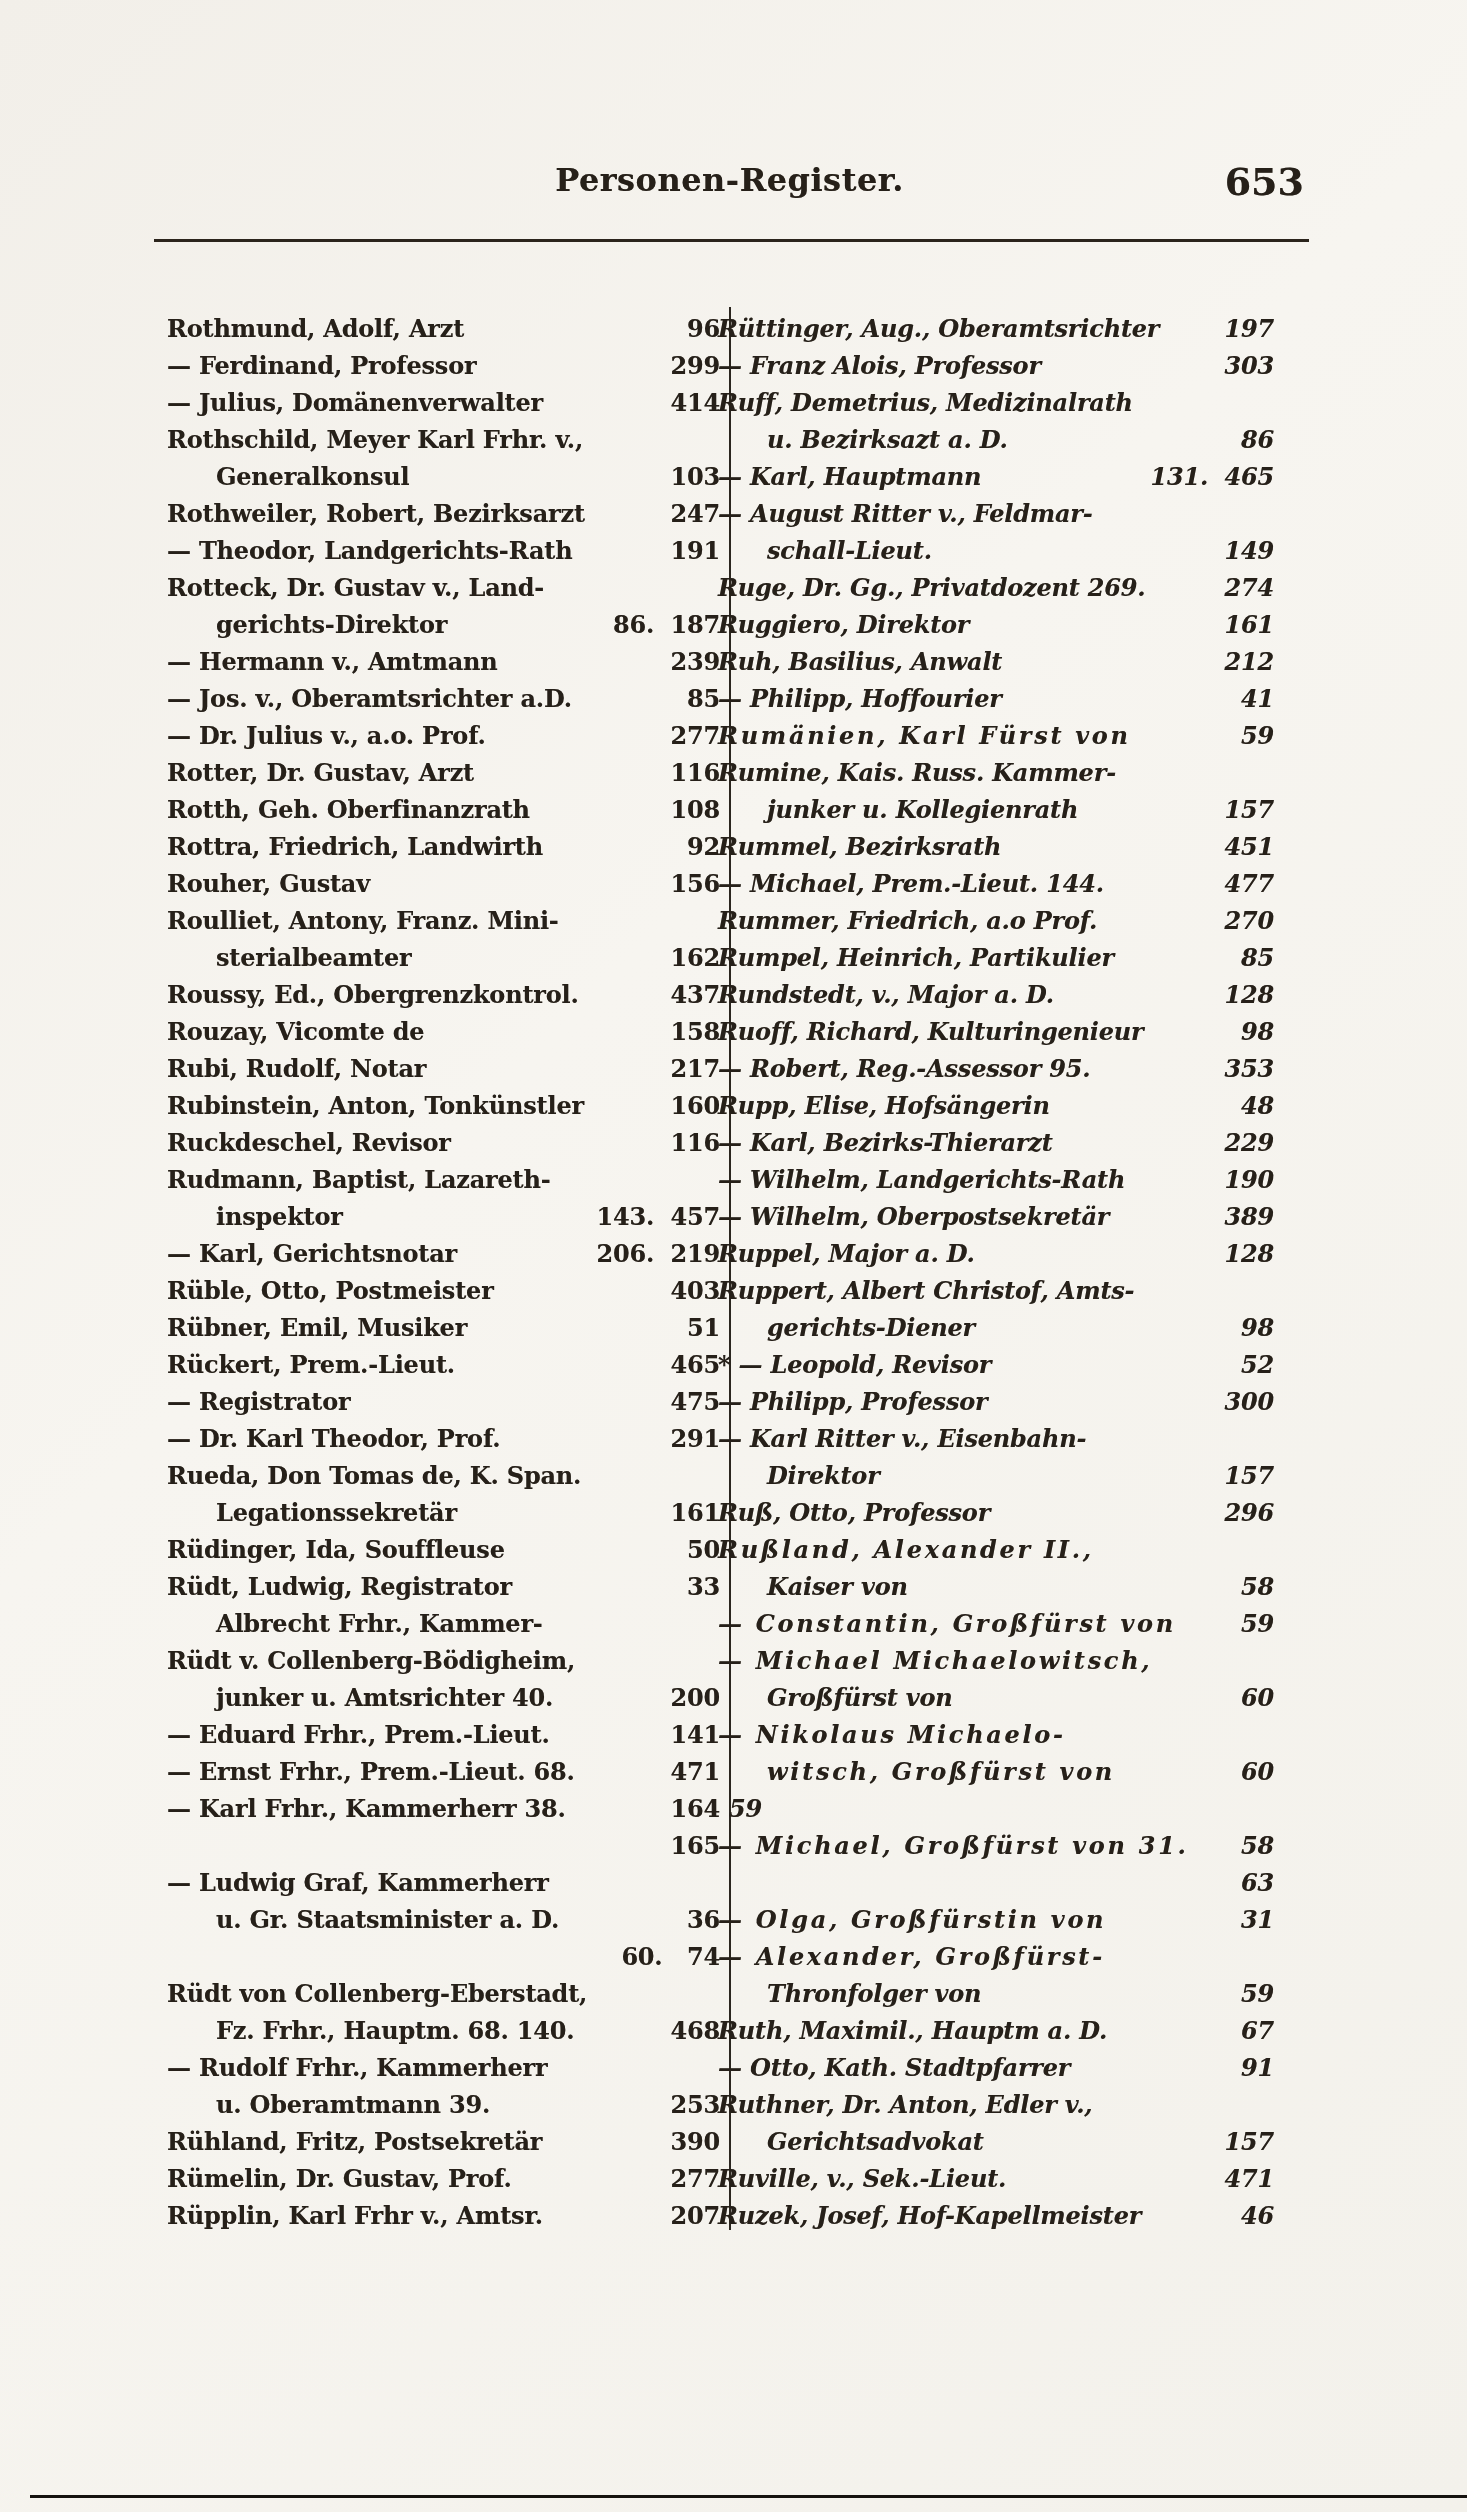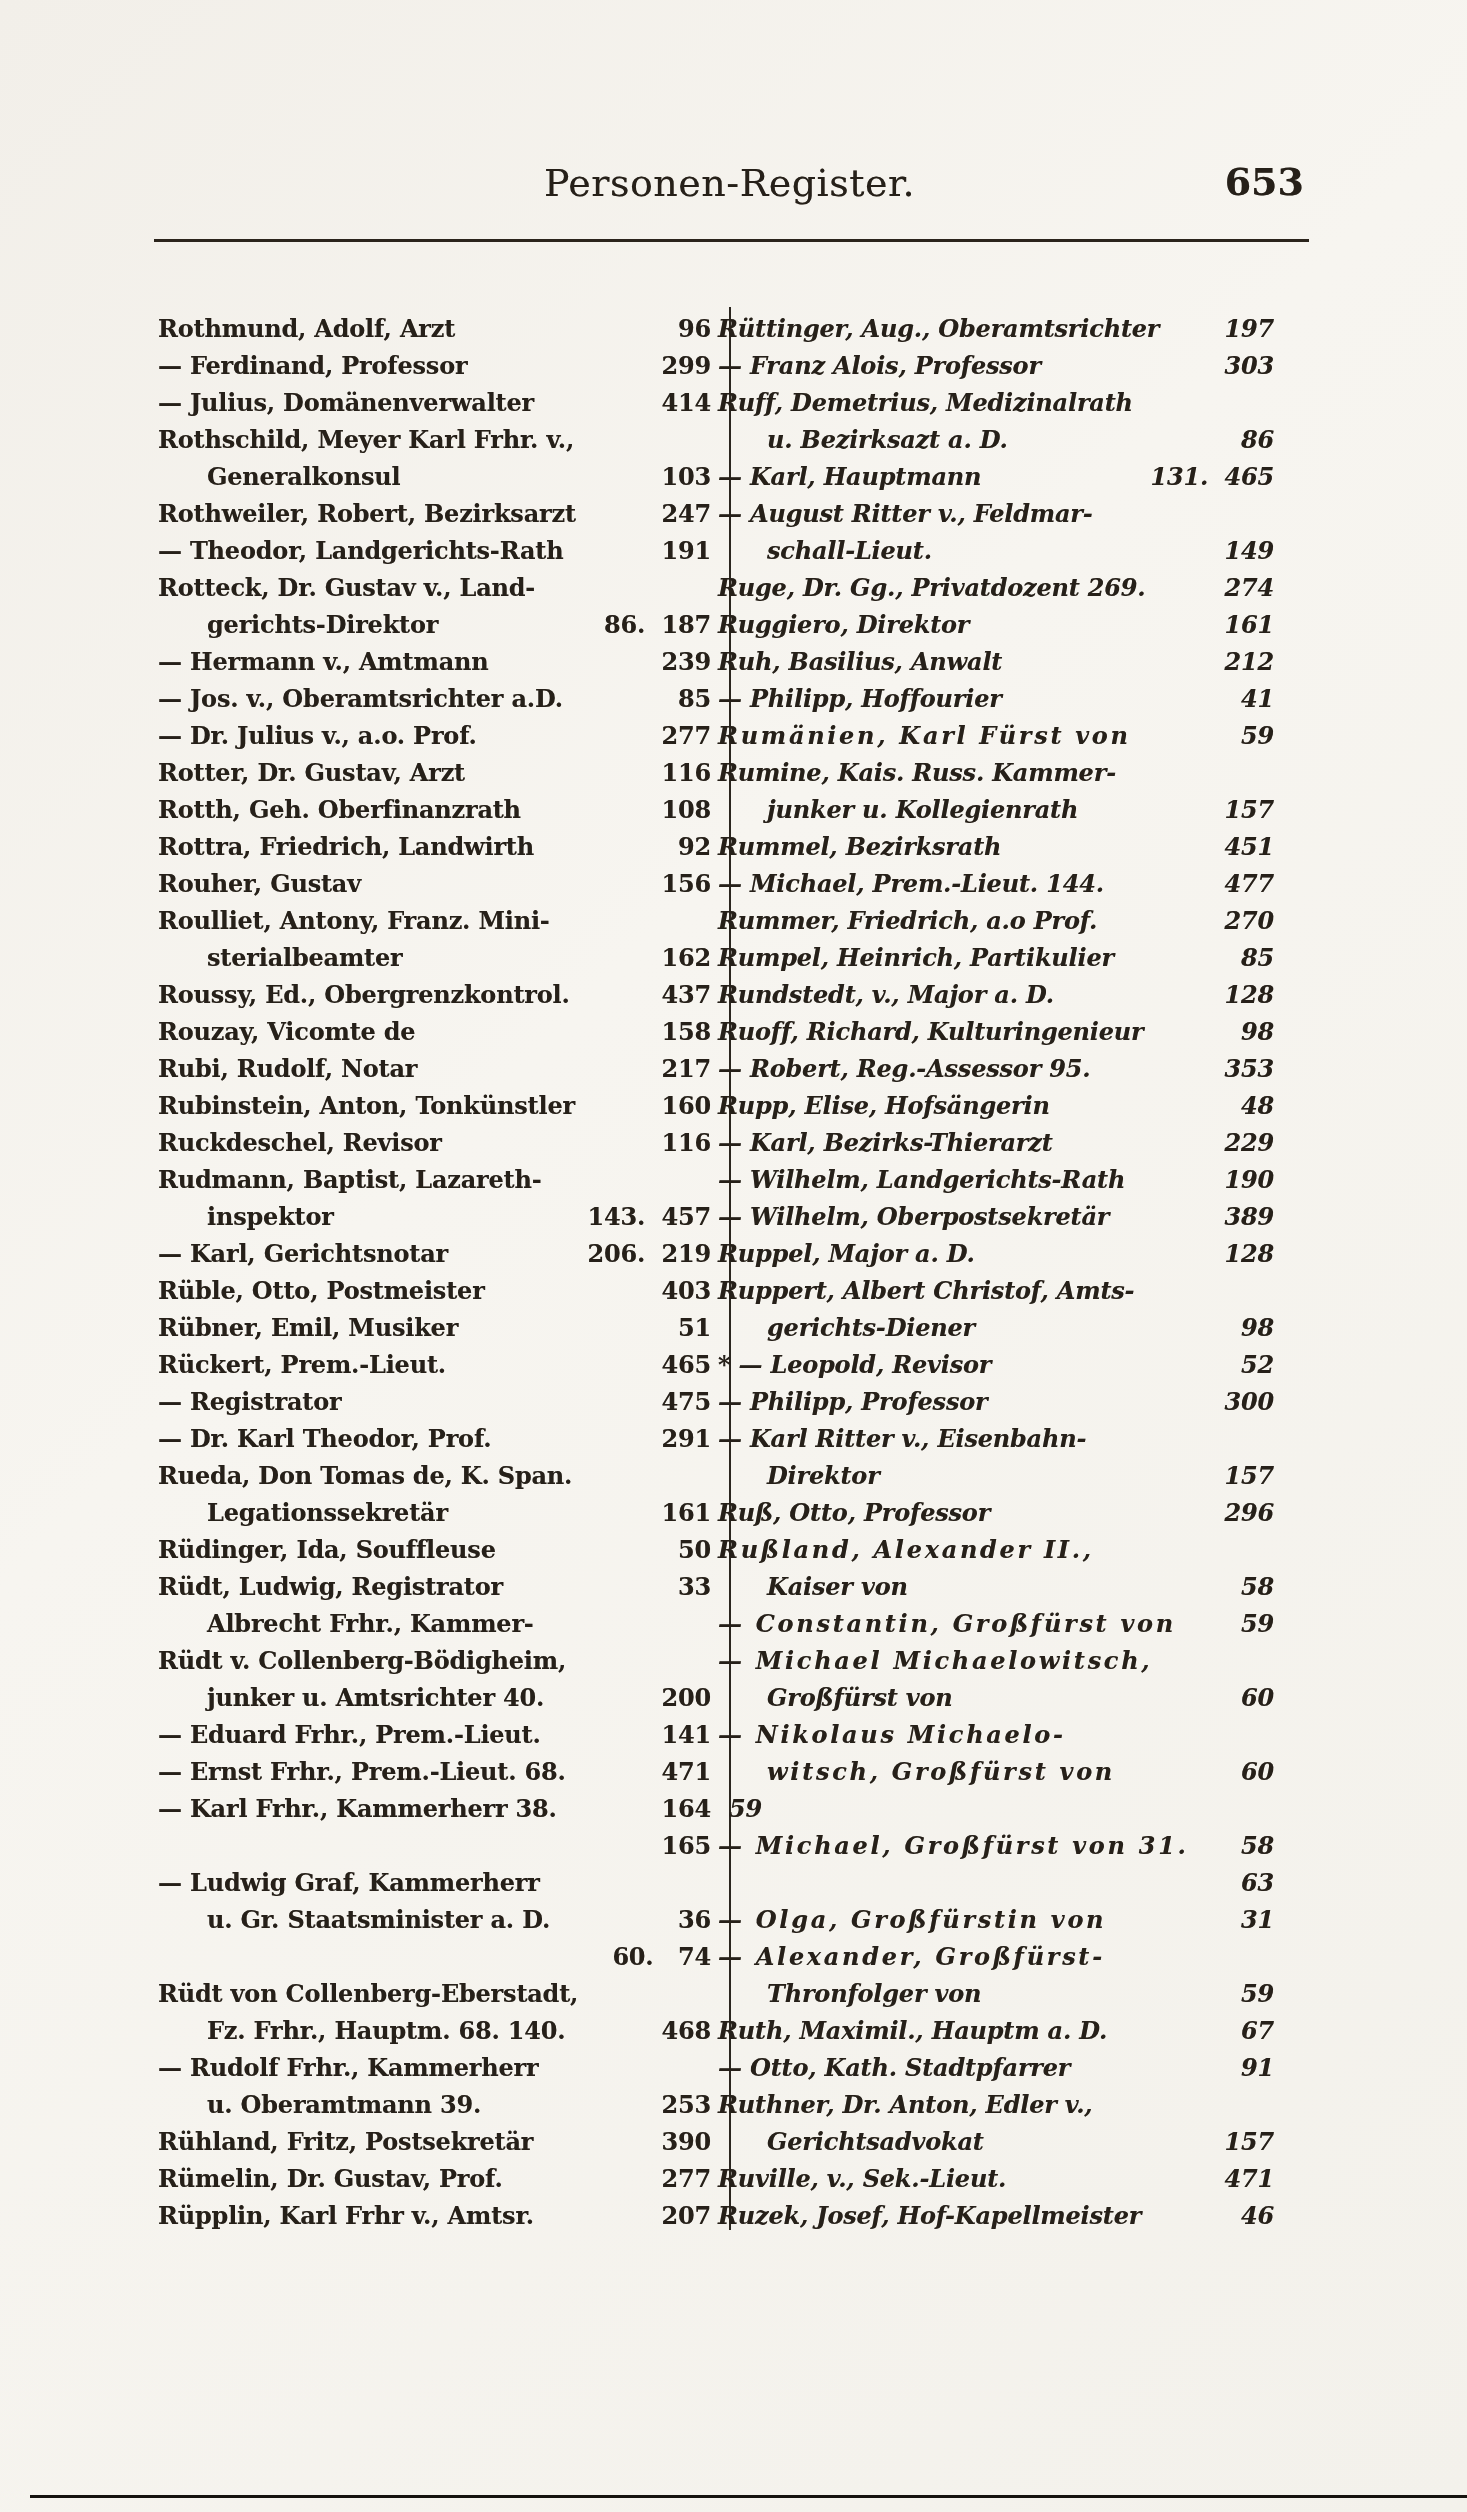--- a/index.html
+++ b/index.html
@@ -8,39 +8,39 @@
     background:linear-gradient(135deg,#f2efe9 0%,#f7f5f0 40%,#f3f1eb 100%);
     font-family:"DejaVu Serif", serif;
     color:#262019;
     position:relative;
     overflow:hidden;
   }
   .page{position:absolute;inset:0;}
   .header{position:absolute;left:155px;top:161px;width:1149px;height:49px;}
   .title{
     position:absolute;left:50%;transform:translateX(-50%);
-    font-size:38px;font-weight:normal;letter-spacing:0.5px;white-space:nowrap;
+    font-size:32px;font-weight:bold;letter-spacing:0.5px;white-space:nowrap;
     text-shadow:0 0 0.5px rgba(40,30,20,.45);
   }
   .folio{
     position:absolute;right:0;top:-2.2px;
     font-size:38px;font-weight:bold;
     text-shadow:0 0 0.5px rgba(40,30,20,.45);
     text-align:center;
   }
   .header-rule{
     position:absolute;left:154px;top:239px;width:1155px;height:2.7px;
     background:#2b241c;
   }
   .col{
     position:absolute;top:310px;
     font-size:24px;font-weight:bold;letter-spacing:-0.2px;
     text-shadow:0 0 0.5px rgba(40,30,20,.4);
   }
-  .col.left{left:158px;width:553px;}
+  .col.left{left:167px;width:553px;}
   .col.right{left:718px;width:556px;font-style:italic;}
   .col-divider{
     position:absolute;left:729px;top:307px;width:1.6px;height:1923px;
     background:#2b261f;
   }
   .line{
     display:flex;justify-content:space-between;align-items:flex-start;
     height:37px;line-height:37px;white-space:nowrap;
   }
   .line.indent{padding-left:49px;}

